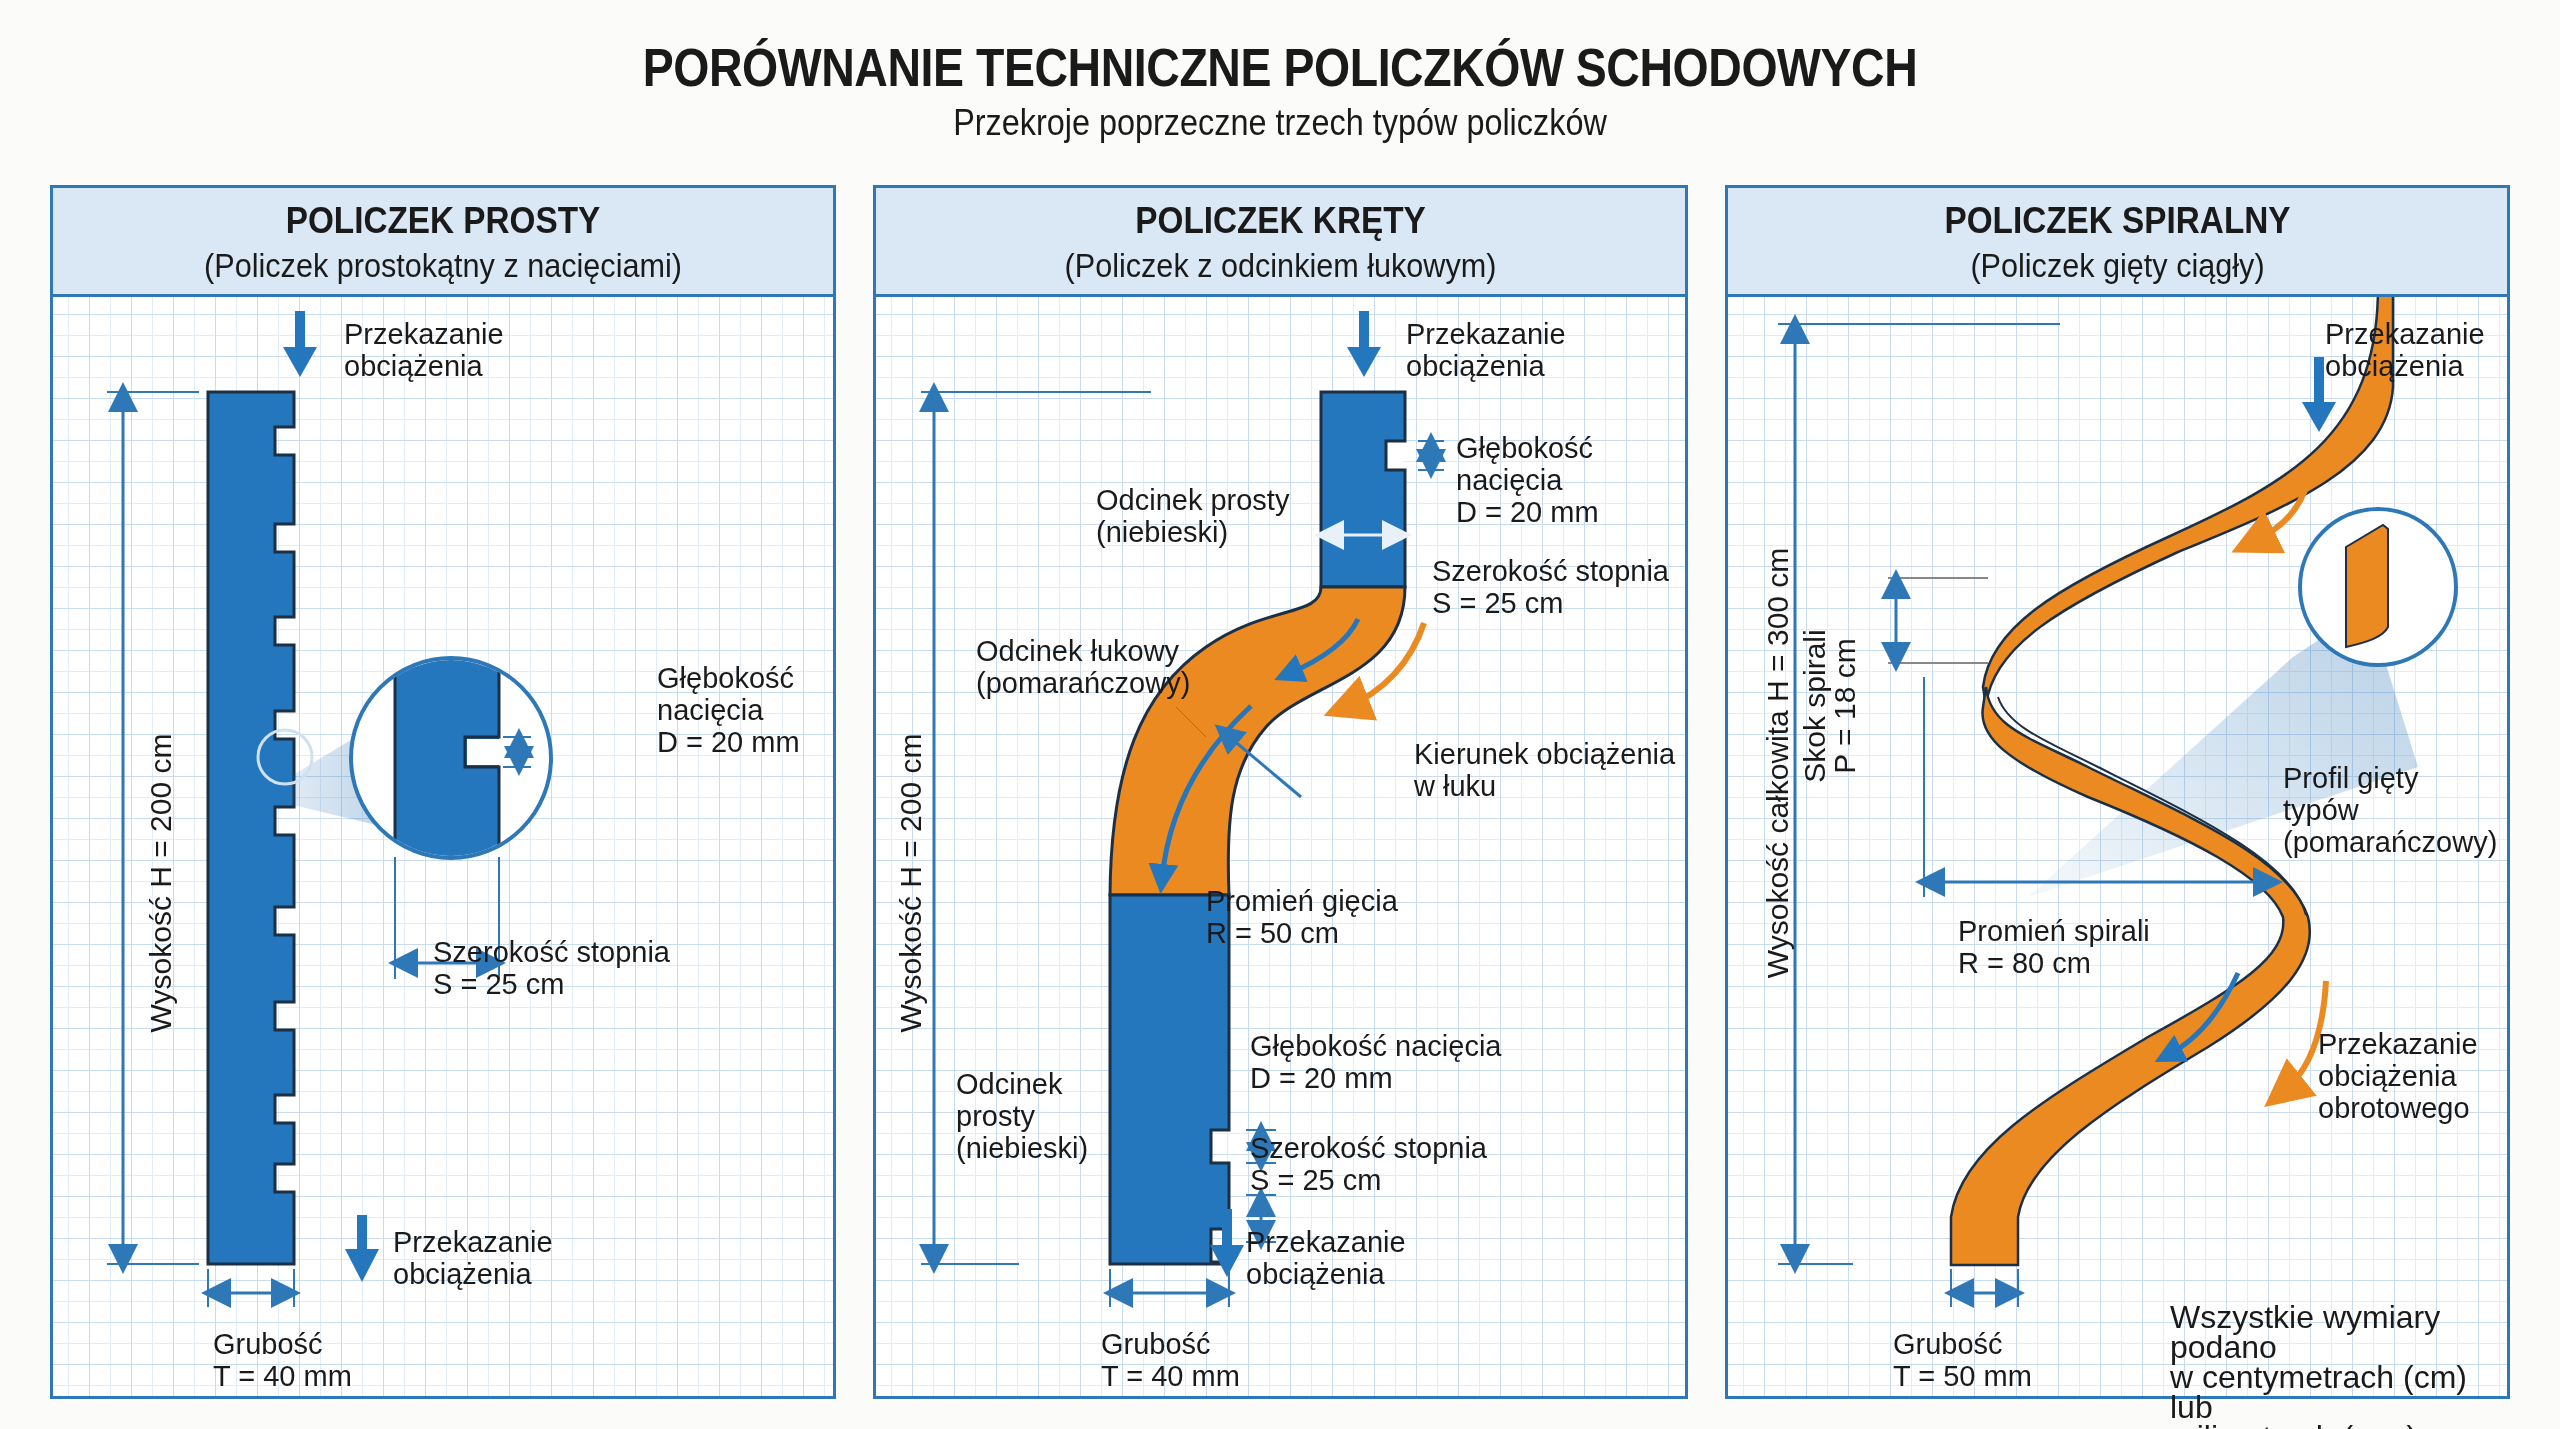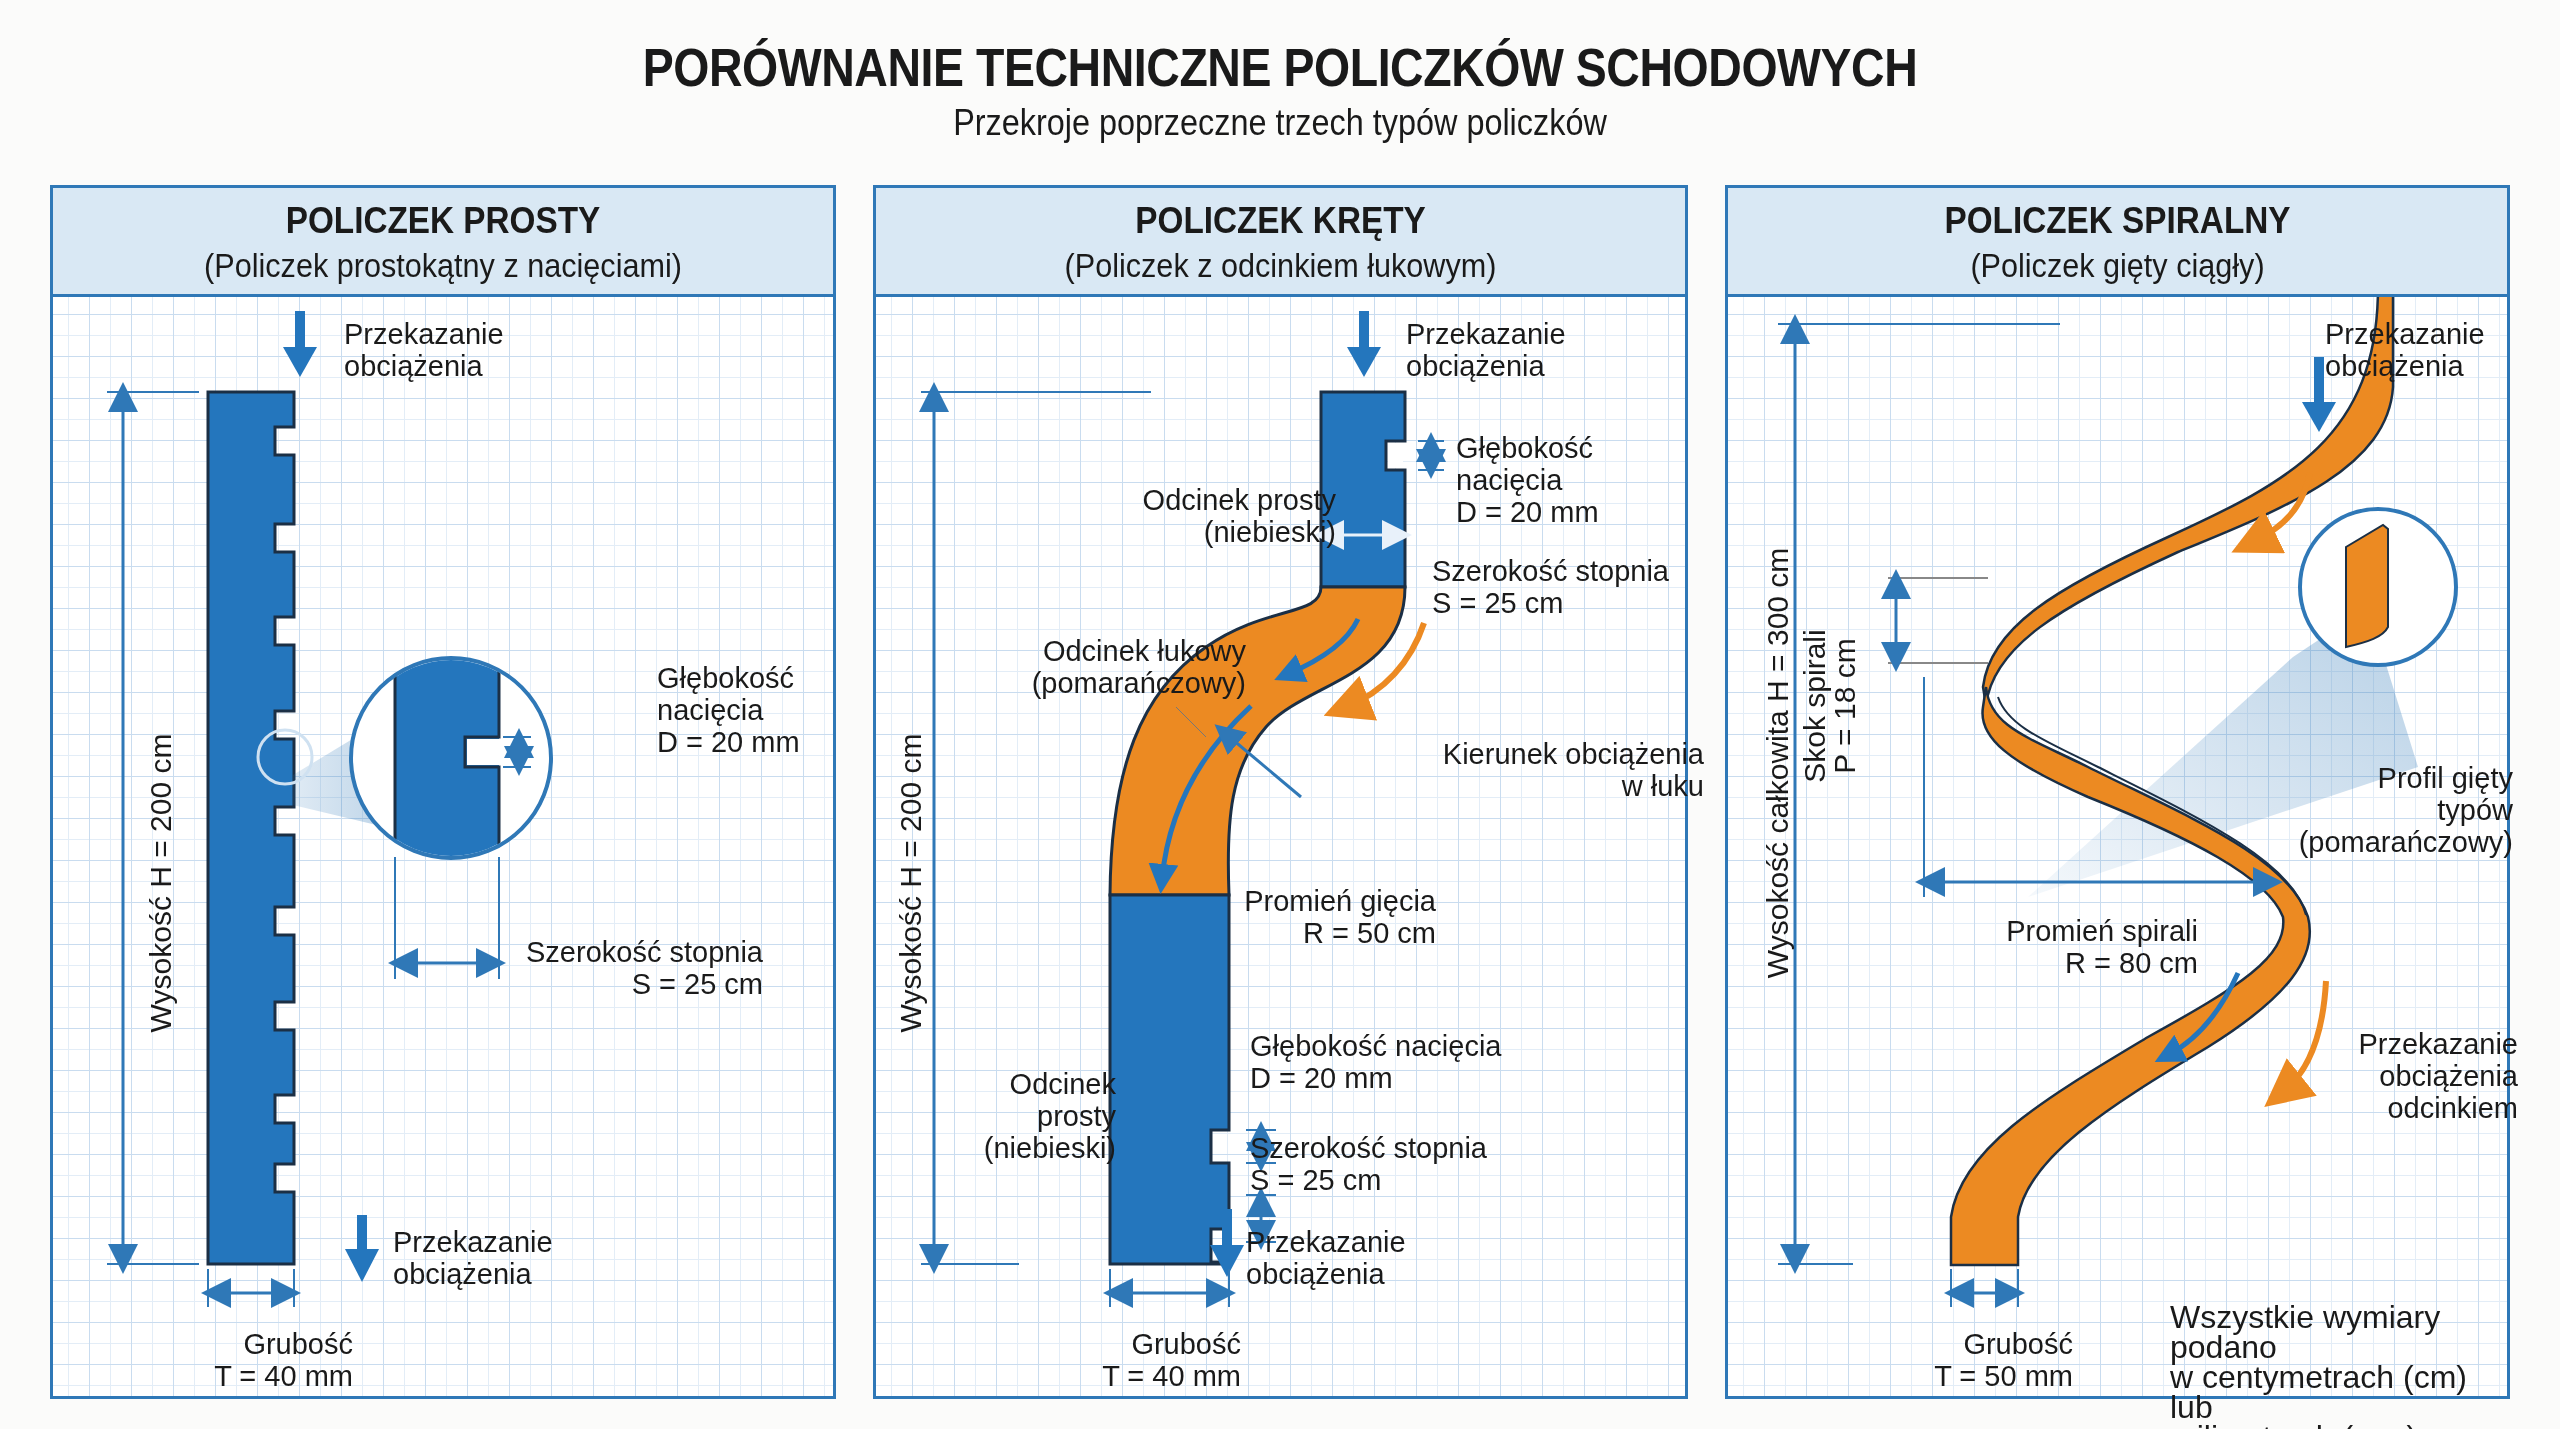--- a/index.html
+++ b/index.html
@@ -13,21 +13,21 @@
       linear-gradient(90deg,#c9dcef 1.5px,transparent 1.5px),
       linear-gradient(#e3edf7 1px,transparent 1px),
       linear-gradient(90deg,#e3edf7 1px,transparent 1px);
     background-size:42px 42px,42px 42px,21px 21px,21px 21px;
     background-position:-6px 0,-6px 0,-6px 0,-6px 0;}
   .panel-head{position:absolute;left:0;top:0;right:0;height:106px;background:#d9e8f4;border-bottom:3px solid #2f78b7;text-align:center;}
   .ph-title{display:block;font-size:37px;font-weight:bold;margin-top:12px;transform:scaleX(0.9);}
   .ph-sub{display:block;font-size:34px;margin-top:4px;transform:scaleX(0.9);}
   .drawing{position:absolute;left:0;top:109px;}
   .lbl{position:absolute;font-size:29px;line-height:32px;white-space:nowrap;transform-origin:left top;}
-  .c{text-align:right;}
+  .c{text-align:left;}
   .vert{position:absolute;font-size:30px;white-space:nowrap;transform:rotate(-90deg);transform-origin:center center;}
   .note{position:absolute;font-size:32px;line-height:30px;}
 </style>
 </head>
 <body>
 
 <div class="title">PORÓWNANIE TECHNICZNE POLICZKÓW SCHODOWYCH</div>
 <div class="subtitle">Przekroje poprzeczne trzech typów policzków</div>
 
 <div class="panel" style="left:50px;width:786px;">
@@ -299,21 +299,21 @@
       <div>typów</div>
       <div>(pomarańczowy)</div>
     </div>
   <div class="lbl c" style="left:230px;top:727px;width:240px;">
       <div>Promień spirali</div>
       <div>R = 80 cm</div>
     </div>
   <div class="lbl c" style="left:590px;top:840px;width:200px;">
       <div>Przekazanie</div>
       <div>obciążenia</div>
-      <div>odcinkiem</div>
+      <div>obrotowego</div>
     </div>
   <div class="lbl c" style="left:165px;top:1140px;width:180px;">
       <div>Grubość</div>
       <div>T = 50 mm</div>
     </div>
   <div class="note" style="left:442px;top:1114px;">
       <div>Wszystkie wymiary podano</div>
       <div>w centymetrach (cm) lub</div>
       <div>milimetrach (mm).</div>
     </div>

